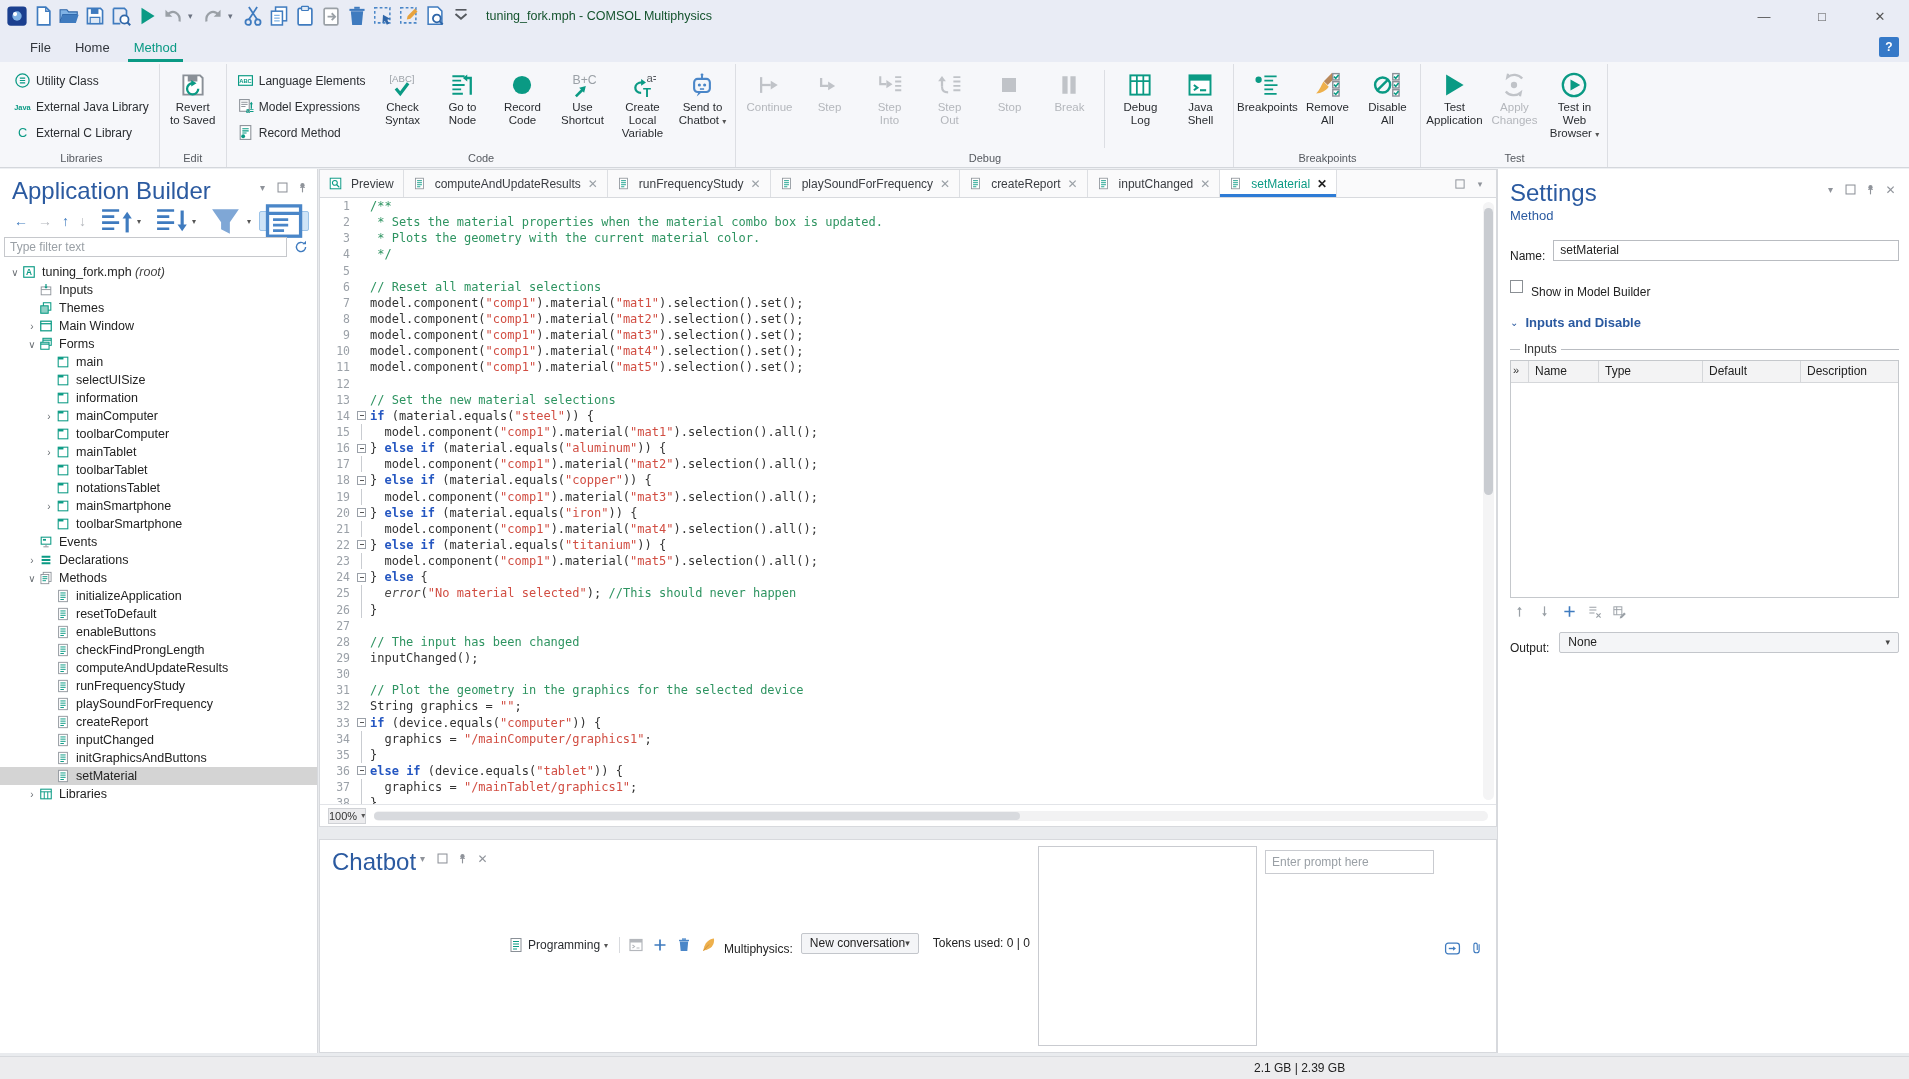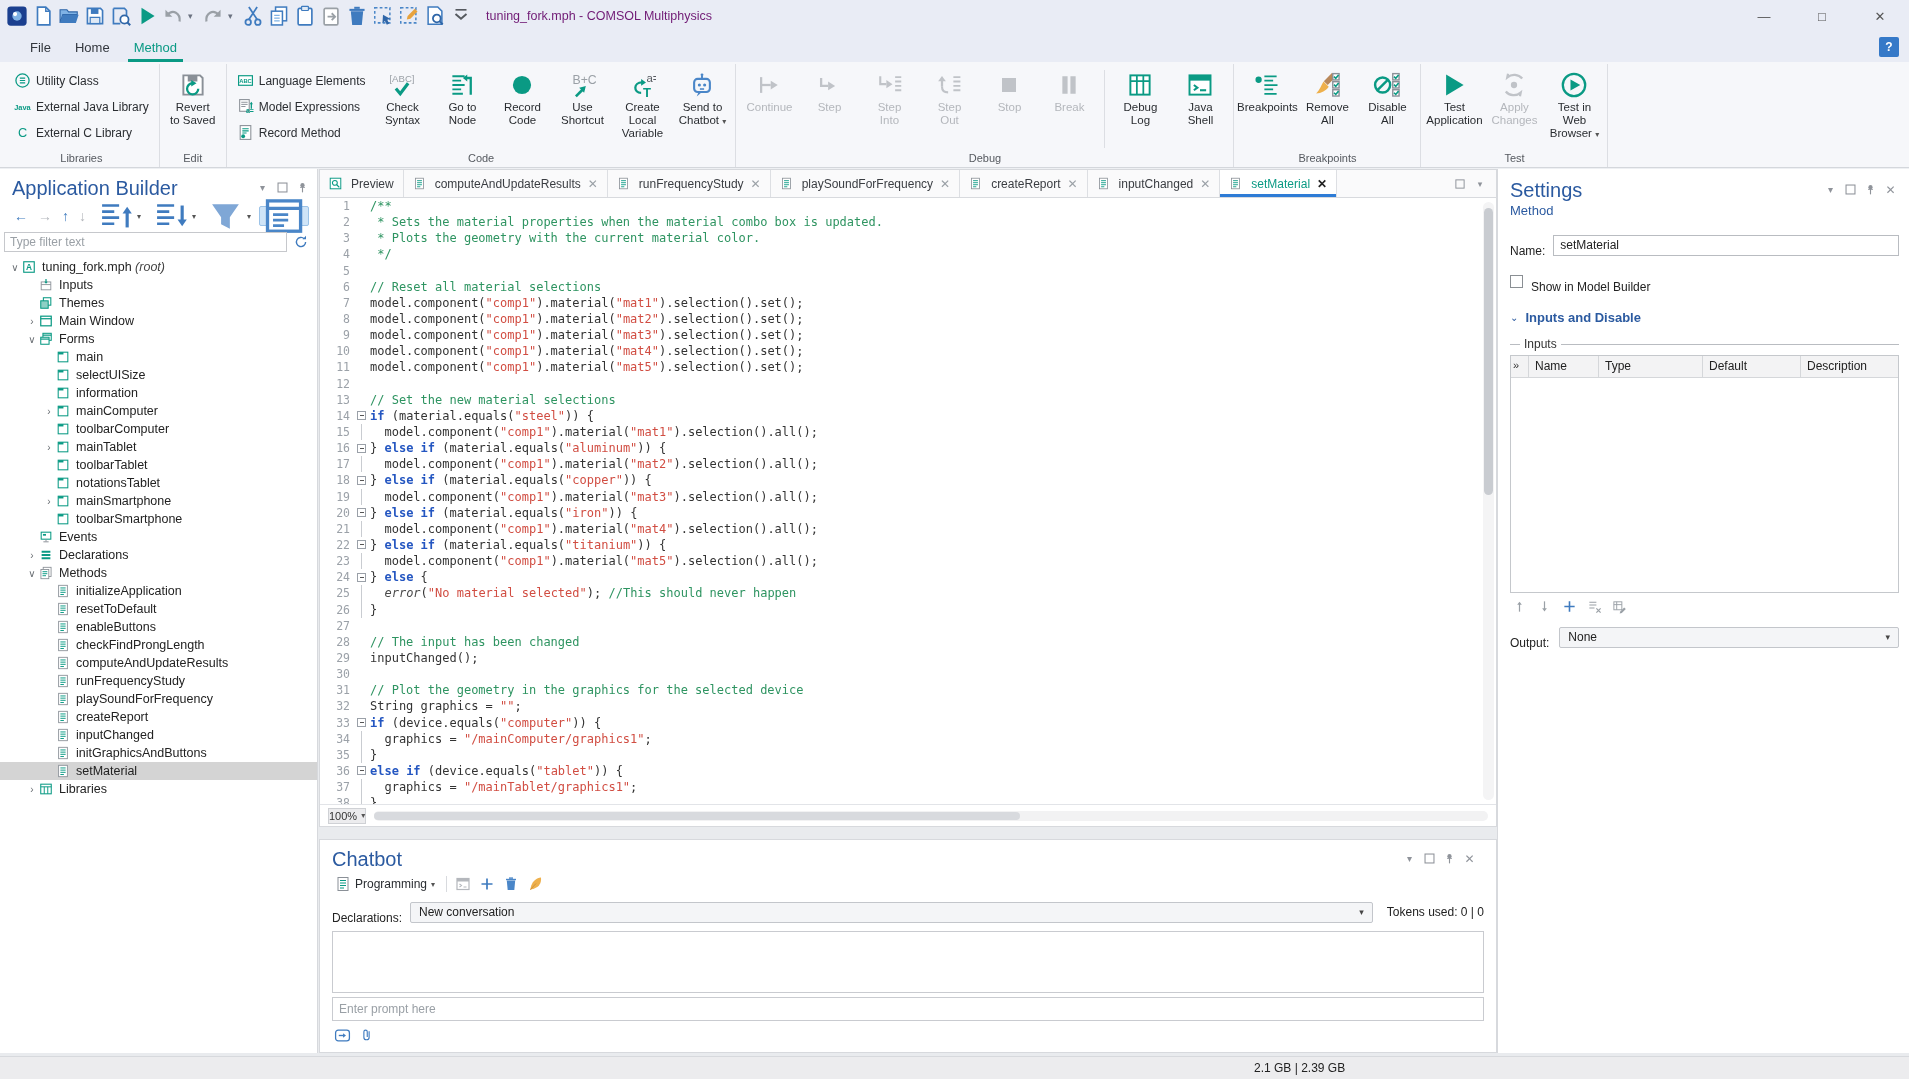--- a/index.html
+++ b/index.html
@@ -7,21 +7,21 @@
   body { font-family:"Liberation Sans", sans-serif; font-size:12px; color:#333; background:#eef0f3; }
   #app { position:relative; width:1909px; height:1079px; }
 
   
   #titlebar { height:32px; background:#e9ecf5; display:flex; align-items:center; padding:0 0 0 6px; }
   .qa { display:flex; align-items:center; gap:4px; }
   .qa .qbtn { width:22px; height:22px; display:flex; align-items:center; justify-content:center; border-radius:3px; }
   .ic { display:inline-flex; align-items:center; justify-content:center; }
   .ic svg { display:block; }
   .qchev { color:#6b7280; font-size:9px; width:10px; }
-  .wtitle { margin-left:14px; color:#701a75; font-size:12.5px; white-space:nowrap; }
+  .wtitle { margin-left:14px; color:#14532d; font-size:12.5px; white-space:nowrap; }
   .wctrl { margin-left:auto; display:flex; height:32px; }
   .wc { width:58px; height:32px; display:flex; align-items:center; justify-content:center; color:#555; font-size:13px; }
 
   
   #menurow { height:30px; background:#e9ecf5; display:flex; align-items:center; padding:0 10px 0 18px; position:relative; }
   .mtab { padding:0 12px; height:30px; display:flex; align-items:center; font-size:13px; color:#33373d; cursor:default; position:relative; }
   .mtab.active { color:#0a9a84; }
   .mtab.active::after { content:""; position:absolute; left:6px; right:6px; bottom:0; height:3px; background:#0a9a84; }
   #helpbtn { margin-left:auto; width:20px; height:20px; background:#3579c8; color:#fff; font-weight:bold; font-size:12px; display:flex; align-items:center; justify-content:center; border-radius:2px; }
 
@@ -41,21 +41,21 @@
   .rlarge .dd { color:#555; font-size:8px; line-height:8px; }
   .rdivider { width:1px; align-self:stretch; background:#dcdee3; margin:2px 4px; } .grayic { color:#9aa0a6; } .blueic { color:#3f7bbf; }
 
   
   #workspace { position:absolute; top:169px; left:0; right:0; bottom:23px; background:#e9ebee; }
   #leftpanel { position:absolute; left:0; top:0; width:318px; bottom:3px; background:#fff; border-right:1px solid #d7d9dd; padding:6px 0 0 0; }
   #centercol { position:absolute; left:319px; top:0; width:1178px; bottom:3px; }
   #rightpanel { position:absolute; left:1497px; top:0; right:0; bottom:3px; background:#fff; border-left:1px solid #d7d9dd; padding:8px 0 0 12px; }
 
   .phead { display:flex; align-items:flex-start; padding:2px 8px 0 12px; }
-  .ptitle { font-size:20px; color:#2b5aa0; }
+  .ptitle { font-size:24px; color:#2b5aa0; }
   .psub { font-size:13px; color:#2b5aa0; margin:1px 8px 0 12px; }
   .pctrl { margin-left:auto; display:flex; gap:7px; align-items:center; padding-top:4px; }
   .pctrl .ic { width:13px; height:13px; color:#8f939a; font-size:12px; }
 
   
   #ab-toolbar { display:flex; align-items:center; gap:6px; padding:6px 8px 4px 12px; }
   #ab-toolbar .tbtn { display:flex; align-items:center; height:20px; padding:1px 2px; border-radius:2px; color:#3f7bbf; font-size:14px; }
   #ab-toolbar .tbtn.gray { color:#b5b8bd; }
   #ab-toolbar .tbtn.toggled { background:#cfe4f7; border:1px solid #9cc3e8; }
   #ab-toolbar .tdd { font-size:8px; color:#555; margin-left:2px; }
@@ -93,21 +93,21 @@
   .tk-k { color:#2456c1; font-weight:bold; } .tk-e { color:#4a4a4a; font-style:italic; }
   #vscroll { position:absolute; right:2px; top:4px; width:11px; bottom:4px; background:#f4f4f5; border-radius:6px; }
   #vthumb { position:absolute; left:1px; right:1px; top:1%; height:48%; background:#c9ccd1; border-radius:6px; }
   #zoombar { height:22px; border-top:1px solid #e2e4e8; display:flex; align-items:center; padding:0 8px; gap:8px; }
   #zoomchip { display:flex; align-items:center; gap:4px; background:#ececee; border:1px solid #cfd1d5; padding:1px 0; font-size:11px; color:#333; }
   #zoomchip .tdd { font-size:8px; color:#555; }
   #hscroll { flex:1; height:10px; background:#f2f2f3; border-radius:5px; position:relative; }
   #hthumb { position:absolute; left:0; top:1px; bottom:1px; width:58%; background:#d8dade; border-radius:5px; }
 
   
-  #chatbot { position:absolute; left:0; top:670px; right:0; bottom:0; background:#fff; border:1px solid #d7d9dd; padding:6px 12px 6px 12px; display:flex; flex-direction:column; }
+  #chatbot { position:absolute; left:0; top:670px; right:0; bottom:0; background:#fff; border:1px solid #d7d9dd; padding:6px 12px 6px 12px; display:flex; flex-direction:row;gap:8px; }
   #cb-toolbar { display:flex; align-items:center; gap:8px; padding:4px 0 6px 0; }
   .cb-btn { display:flex; align-items:center; gap:4px; font-size:12px; color:#2a2d31; padding:1px 3px; border-radius:2px; }
   .cb-sep { width:1px; height:16px; background:#d8dade; }
   .cb-ic { width:16px; height:16px; }
   #convrow { display:flex; align-items:center; gap:8px; padding-bottom:6px; }
   .flabel { font-size:12px; color:#222; white-space:nowrap;margin-top:12px; }
   .selectbox { flex:1; height:21px; background:#f4f5f7; border:1px solid #c3c6cb; border-radius:2px; display:flex; align-items:center; padding:0 8px; font-size:12px; color:#222; }
   .selectbox .tdd { margin-left:auto; font-size:9px; color:#444; }
   #tokens { font-size:12px; color:#222; white-space:nowrap; margin-left:6px; }
   #history { flex:1; border:1px solid #c9cbd0; background:#fff; }
@@ -1218,21 +1218,21 @@
               </svg>
             </span>
           <span class="ic cb-ic">
               <svg viewBox="0 0 16 16" width="100%" height="100%">
                 <path d="M14 1.5c-4.5.6-8 3.2-9.6 7.8L3 14l4.8-1.7C12 10.7 14.6 7 14 1.5z" fill="#eeb04c"></path>
                 <path d="M3.5 13.5L9 7.5" stroke="#c98f3d" stroke-width="0.9" fill="none"></path>
               </svg>
             </span>
         </div>
         <div id="convrow">
-          <span class="flabel">Declarations:</span>
+          <span class="flabel">Multiphysics:</span>
           <div class="selectbox">
             <span>New conversation</span>
             <span class="tdd">▾</span>
           </div>
           <span id="tokens">
             <span>Tokens used:</span>
             <span>0 | 0</span>
           </span>
         </div>
         <div id="history"></div>

